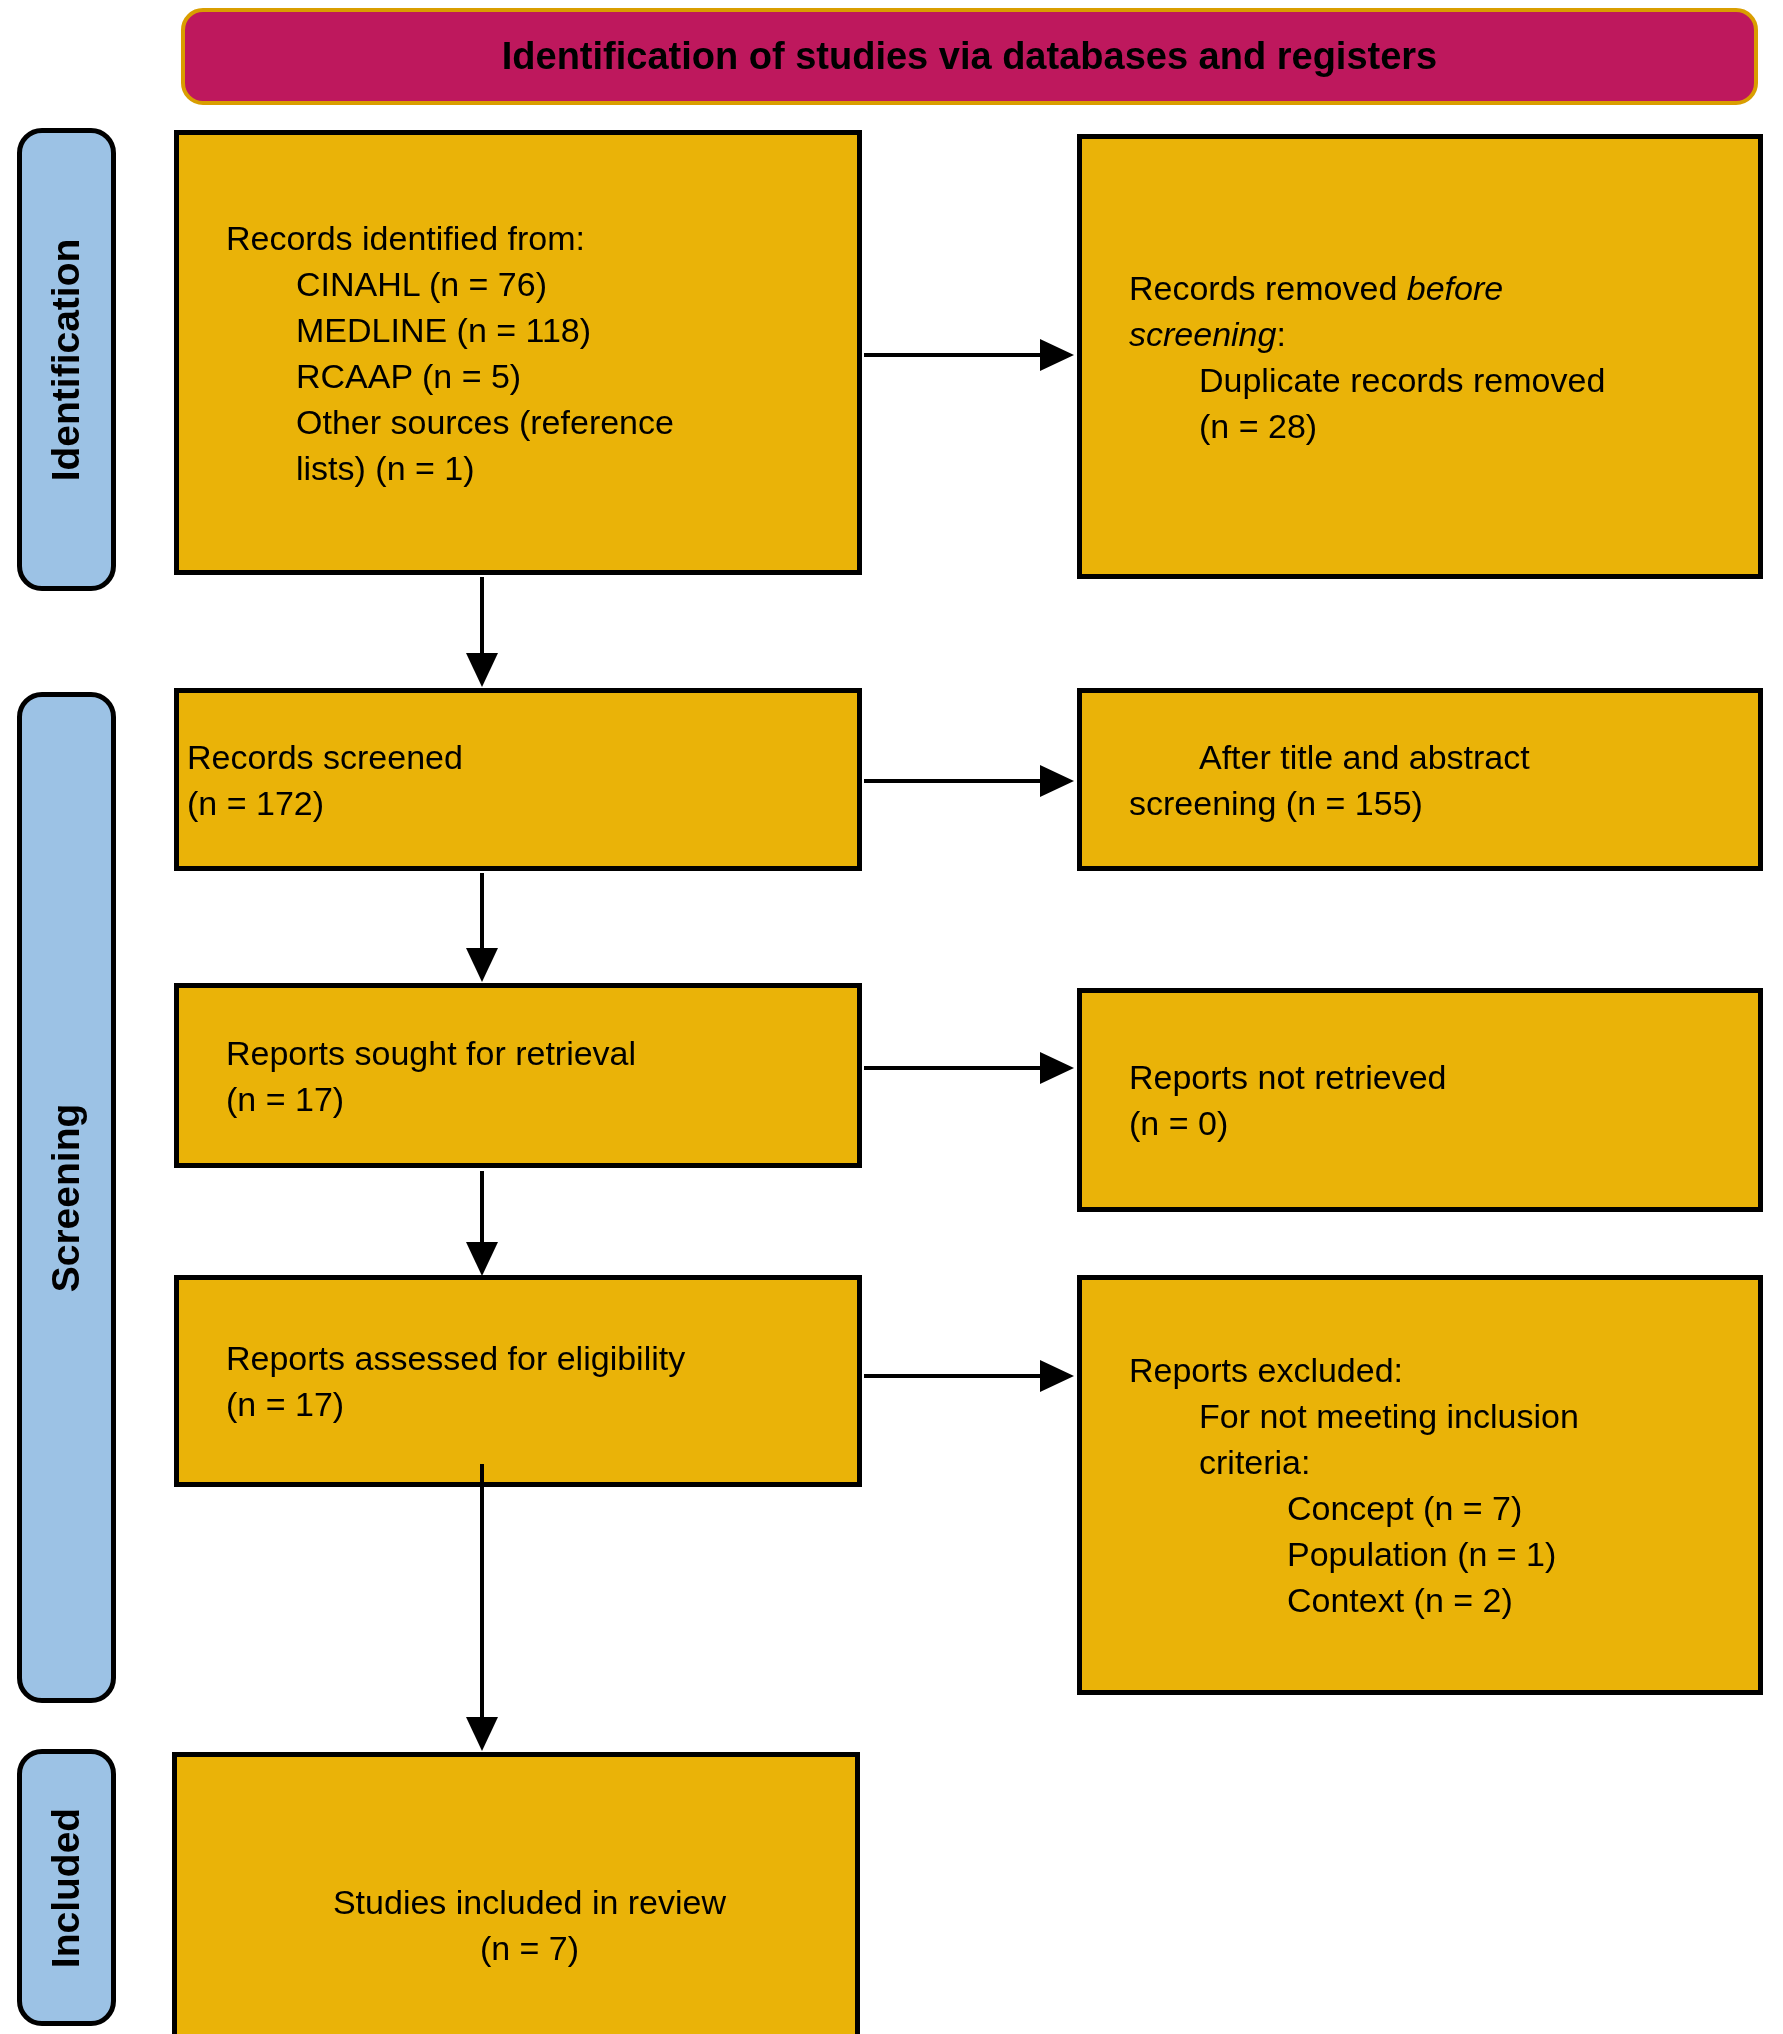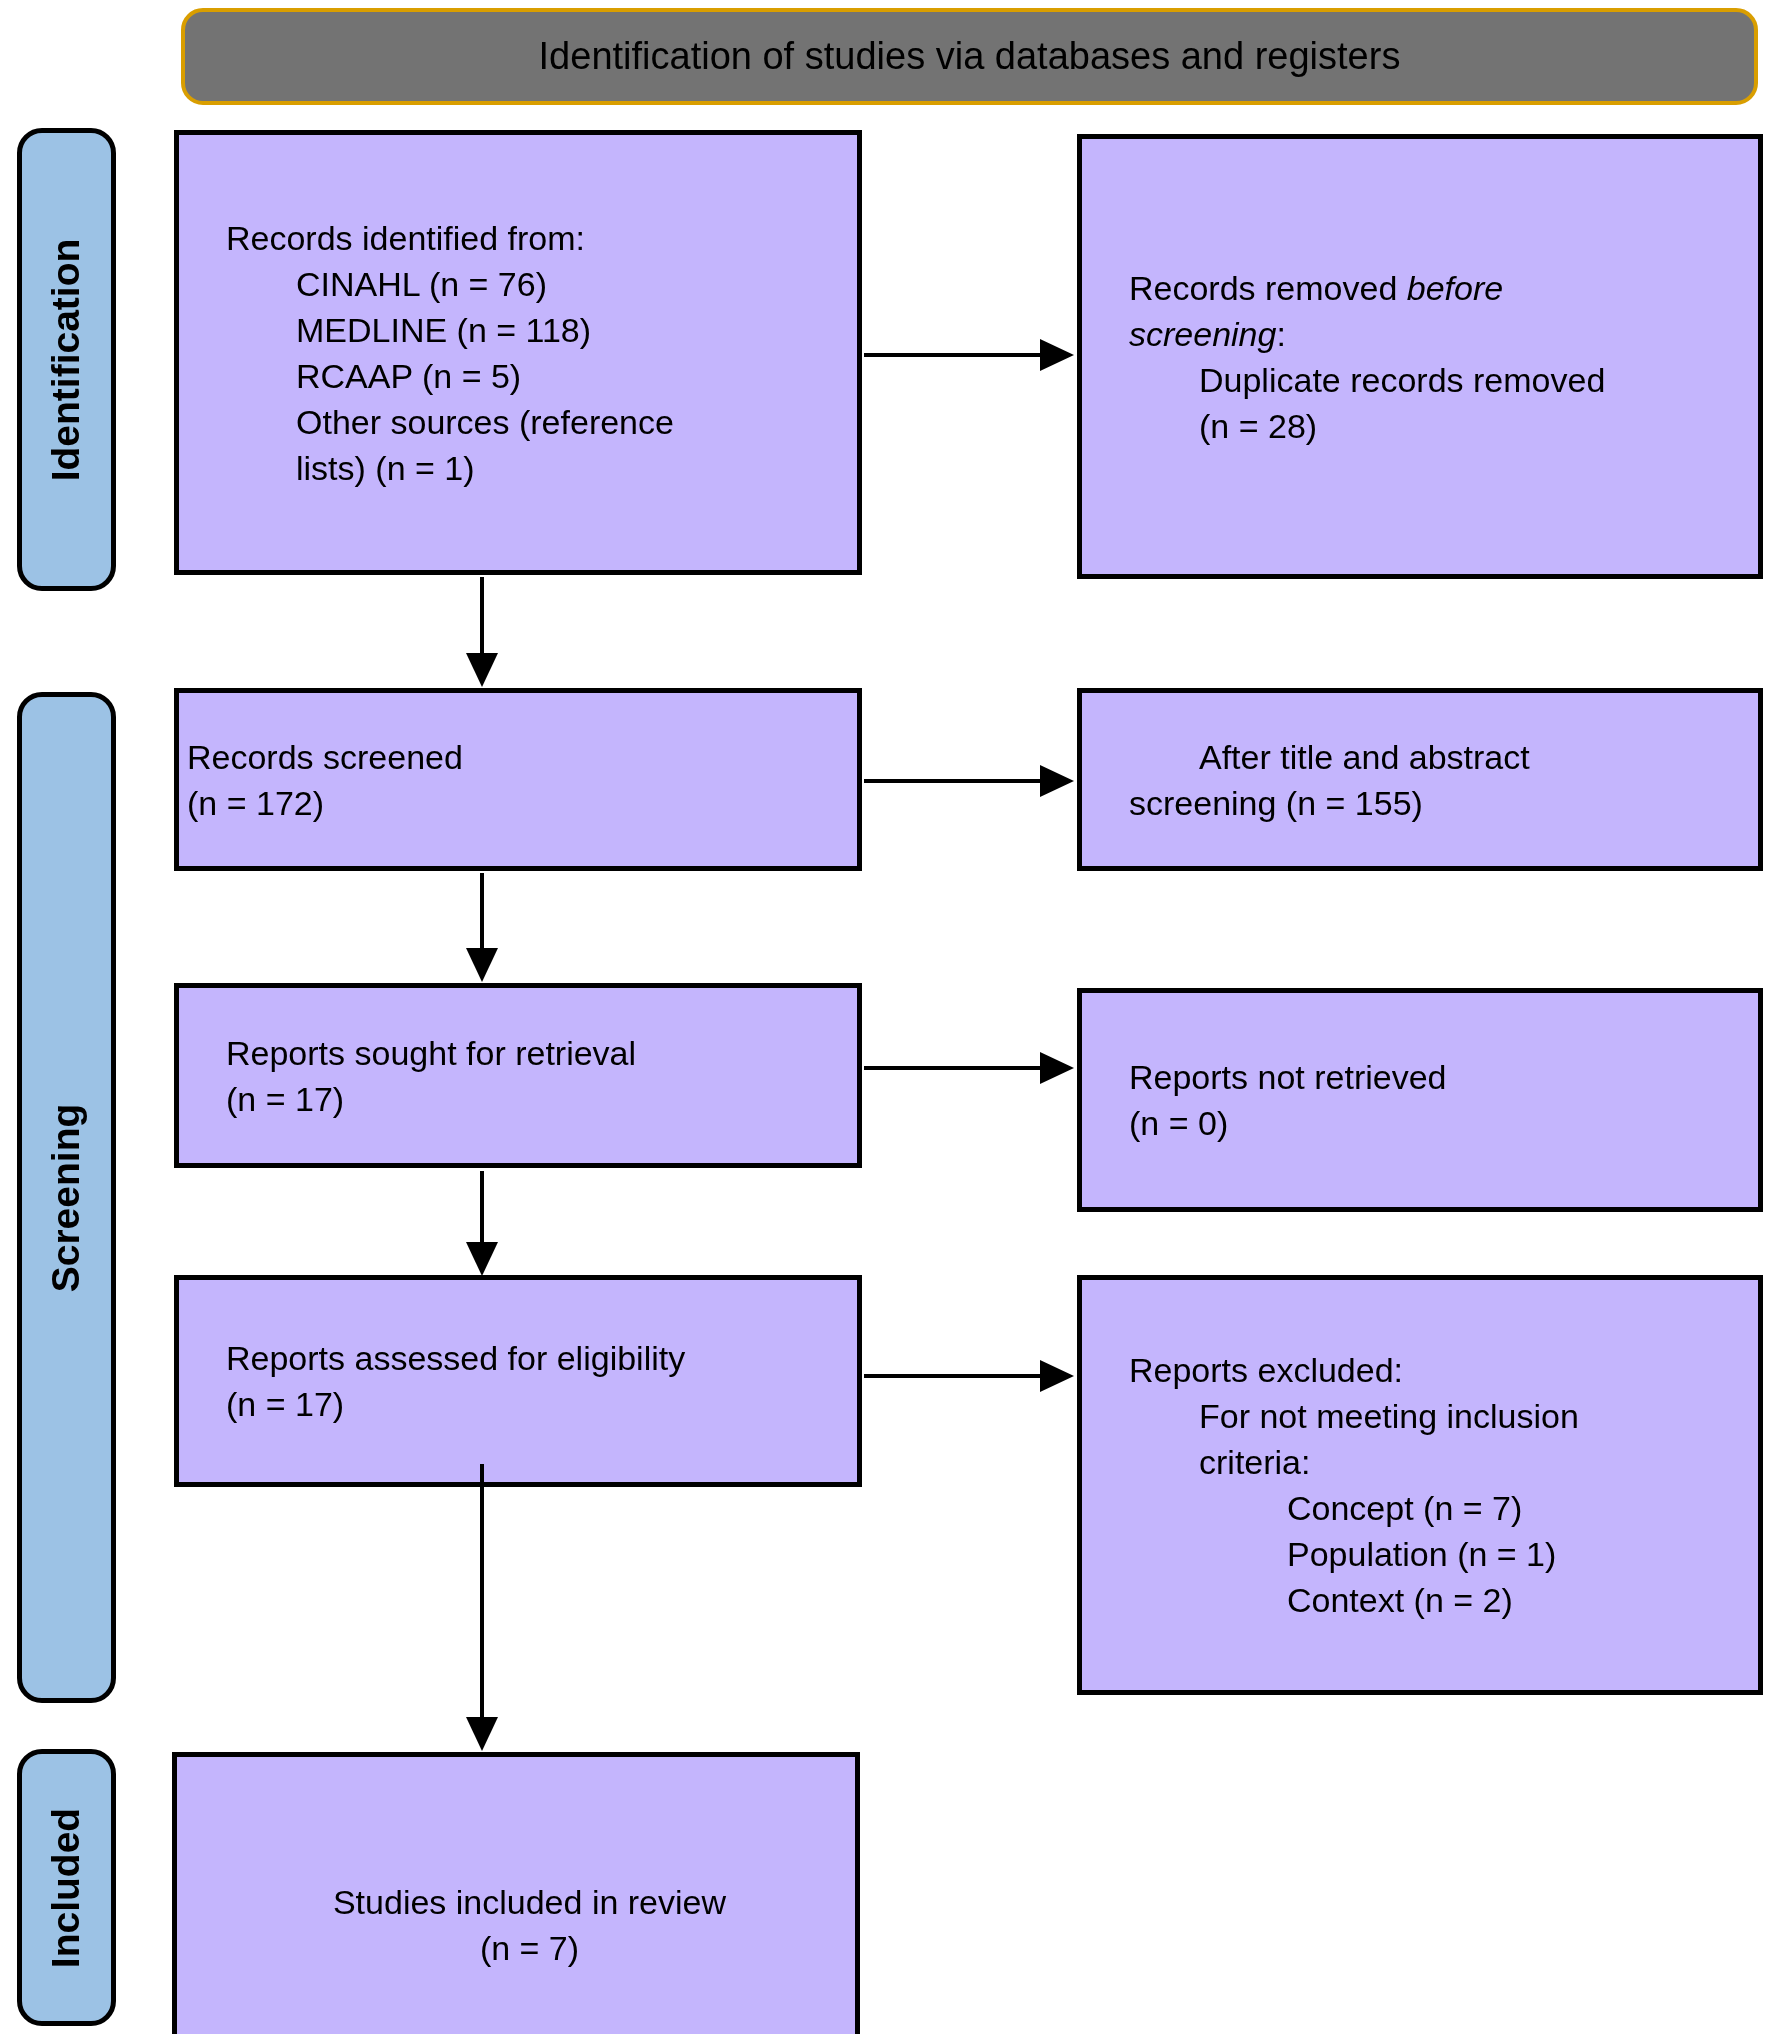--- a/index.html
+++ b/index.html
@@ -7,45 +7,45 @@
     position: relative;
     width: 1783px;
     height: 2035px;
     background: #ffffff;
     font-family: "Liberation Sans", sans-serif;
     color: #000;
   }
   .banner {
     position: absolute;
     left: 181px; top: 8.4px; width: 1577px; height: 97px;
-    background: #737373;
+    background: #be185d;
     border: 4.2px solid #D99E00;
     border-radius: 22px;
     box-sizing: border-box;
     display: flex; align-items: center; justify-content: center;
-    font-size: 38px; font-weight: normal;
+    font-size: 38px; font-weight: bold;
   }
   .side {
     position: absolute;
     left: 17px; width: 99px;
     background: #9CC2E5;
     border: 5px solid #000;
     border-radius: 25px;
     box-sizing: border-box;
     display: flex; align-items: center; justify-content: center;
     overflow: visible;
   }
   .side .rot {
     transform: rotate(-90deg);
     white-space: nowrap;
     font-size: 39px; font-weight: bold;
   }
   .box {
     position: absolute;
-    background: #c4b5fd;
+    background: #eab308;
     border: 5px solid #000;
     box-sizing: border-box;
     display: flex; flex-direction: column; justify-content: center;
     padding: 8.4px 20px 8.4px 47px;
     font-size: 34px; line-height: 46px;
   }
   .line { white-space: nowrap; }
   .ind0 { margin-left: 0; }
   .ind1 { margin-left: 70px; }
   .ind2 { margin-left: 158px; }

